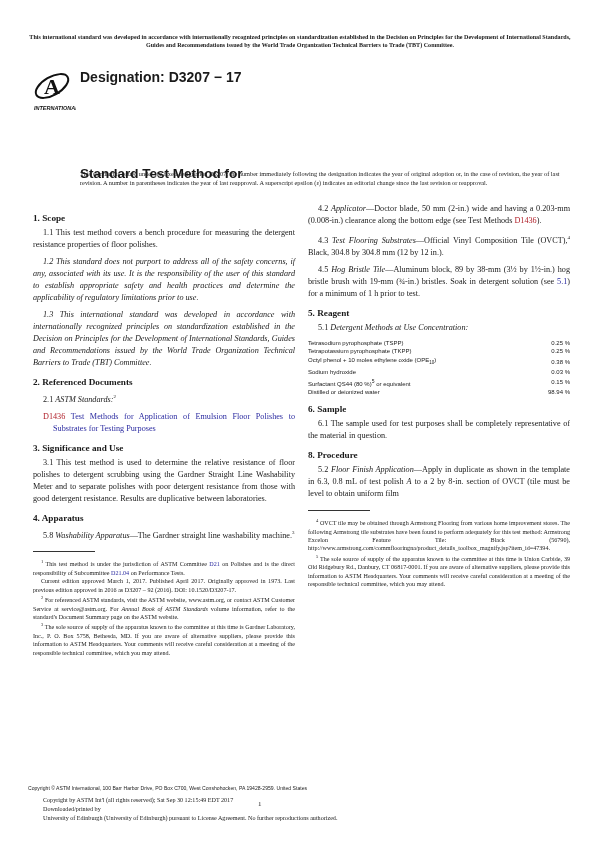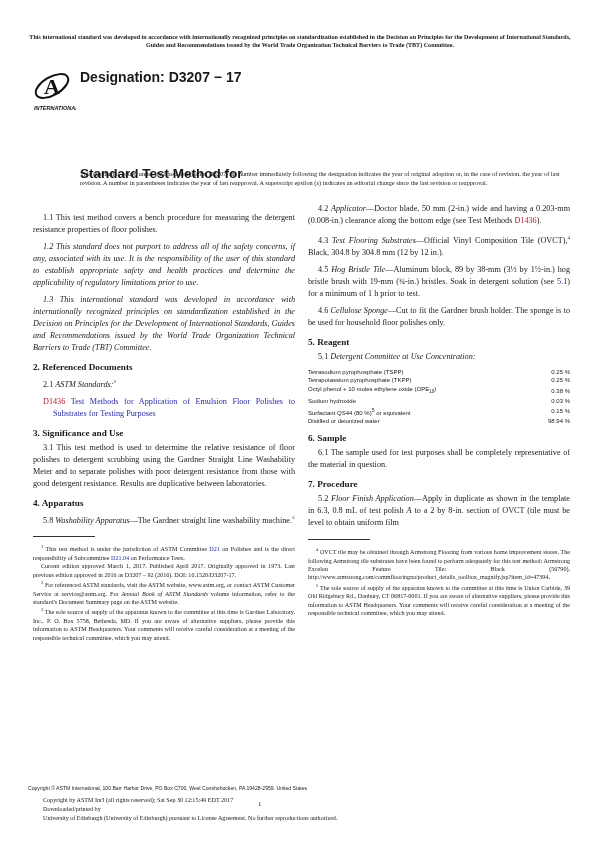--- a/index.html
+++ b/index.html
@@ -48,20 +48,21 @@
 </div>
 <div class="abs designation">Designation: D3207 − 17</div>
 
 <div class="abs title">
   <div>Standard Test Method for</div>
 </div>
 
 <div class="abs issued">This standard is issued under the fixed designation D3207; the number immediately following the designation indicates the year of original adoption or, in the case of revision, the year of last revision. A number in parentheses indicates the year of last reapproval. A superscript epsilon (ε) indicates an editorial change since the last revision or reapproval.</div>
 
 <div class="abs col left">
+  <h3>1. Scope</h3>
   <p>1.1 This test method covers a bench procedure for measuring the detergent resistance properties of floor polishes.</p>
   <p class="it">1.2 This standard does not purport to address all of the safety concerns, if any, associated with its use. It is the responsibility of the user of this standard to establish appropriate safety and health practices and determine the applicability of regulatory limitations prior to use.</p>
   <p class="it">1.3 This international standard was developed in accordance with internationally recognized principles on standardization established in the Decision on Principles for the Development of International Standards, Guides and Recommendations issued by the World Trade Organization Technical Barriers to Trade (TBT) Committee.</p>
 
   <h3 class="sect">2. Referenced Documents</h3>
   <p><span>2.1</span> <span class="it">ASTM Standards:</span><sup>2</sup></p>
   <div class="ref"><span class="red">D1436</span> <span class="blue">Test Methods for Application of Emulsion Floor Polishes to Substrates for Testing Purposes</span></div>
 
   <h3 class="sect">3. Significance and Use</h3>
   <p>3.1 This test method is used to determine the relative resistance of floor polishes to detergent scrubbing using the Gardner Straight Line Washability Meter and to separate polishes with poor detergent resistance from those with good detergent resistance. Results are duplicative between laboratories.</p>
@@ -75,24 +76,23 @@
     <p>Current edition approved March 1, 2017. Published April 2017. Originally approved in 1973. Last previous edition approved in 2016 as D3207 – 92 (2016). DOI: 10.1520/D3207-17.</p>
     <p><sup>2</sup> <span>For referenced ASTM standards, visit the ASTM website, www.astm.org, or contact ASTM Customer Service at service@astm.org. For</span> <span class="it">Annual Book of ASTM Standards</span> <span>volume information, refer to the standard's Document Summary page on the ASTM website.</span></p>
     <p><sup>3</sup> <span>The sole source of supply of the apparatus known to the committee at this time is Gardner Laboratory, Inc., P. O. Box 5758, Bethesda, MD. If you are aware of alternative suppliers, please provide this information to ASTM Headquarters. Your comments will receive careful consideration at a meeting of the responsible technical committee, which you may attend.</span></p>
   </div>
 </div>
 
 <div class="abs col right">
   <p><span>4.2</span> <span class="it">Applicator</span><span>—Doctor blade, 50 mm (2-in.) wide and having a 0.203-mm (0.008-in.) clearance along the bottom edge (see Test Methods</span> <span class="red">D1436</span><span>).</span></p>
   <p><span>4.3</span> <span class="it">Test Flooring Substrates</span><span>—Official Vinyl Composition Tile (OVCT),</span><sup>4</sup> <span>Black, 304.8 by 304.8 mm (12 by 12 in.).</span></p>
   <p><span>4.5</span> <span class="it">Hog Bristle Tile</span><span>—Aluminum block, 89 by 38-mm (3½ by 1½-in.) hog bristle brush with 19-mm (¾-in.) bristles. Soak in detergent solution (see</span> <span class="blue">5.1</span><span>) for a minimum of 1 h prior to test.</span></p>
-  <p><span>4.6</span> <span class="it">Cellulose Sponge</span><span>—Cut to fit the Gardner brush holder. The sponge is to be used for household floor polishes only.</span></p>
 
   <h3 class="sect">5. Reagent</h3>
-  <p><span>5.1</span> <span class="it">Detergent Committee at Use Concentration:</span></p>
+  <p><span>5.1</span> <span class="it">Detergent Methods at Use Concentration:</span></p>
   <table class="reag">
     <tbody>
         <tr>
           <td>Tetrasodium pyrophosphate (TSPP)</td>
           <td class="v">0.25 %</td>
         </tr>
     <tr>
           <td>Tetrapotassium pyrophosphate (TKPP)</td>
           <td class="v">0.25 %</td>
         </tr>
@@ -111,21 +111,21 @@
     <tr>
           <td>Distilled or deionized water</td>
           <td class="v">98.94 %</td>
         </tr>
   </tbody>
     </table>
 
   <h3>6. Sample</h3>
   <p>6.1 The sample used for test purposes shall be completely representative of the material in question.</p>
 
-  <h3 class="sect">7. Procedure</h3>
+  <h3 class="sect">8. Procedure</h3>
   <p><span>5.2</span> <span class="it">Floor Finish Application</span><span>—Apply in duplicate as shown in the template in 6.3, 0.8 mL of test polish</span> <span class="it">A</span> <span>to a 2 by 8-in. section of OVCT (tile must be level to obtain uniform film</span></p>
 
   <div class="fnrule"></div>
   <div class="fn">
     <p><sup>4</sup> <span>OVCT tile may be obtained through Armstrong Flooring from various home improvement stores. The following Armstrong tile substrates have been found to perform adequately for this test method: Armstrong Excelon Feature Tile: Black (56790), http://www.armstrong.com/commflooringna/product_details_toolbox_magnify.jsp?item_id=47394.</span></p>
     <p><sup>5</sup> <span>The sole source of supply of the apparatus known to the committee at this time is Union Carbide, 39 Old Ridgebury Rd., Danbury, CT 06817-0001. If you are aware of alternative suppliers, please provide this information to ASTM Headquarters. Your comments will receive careful consideration at a meeting of the responsible technical committee, which you may attend.</span></p>
   </div>
 </div>
 
 <div class="abs copyright1">Copyright © ASTM International, 100 Barr Harbor Drive, PO Box C700, West Conshohocken, PA 19428-2959. United States</div>

